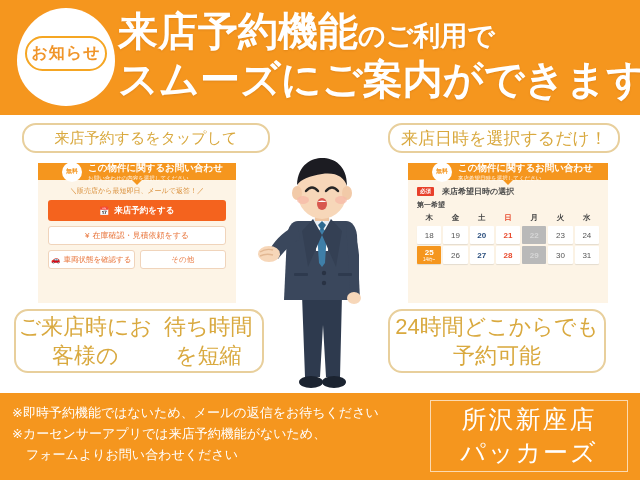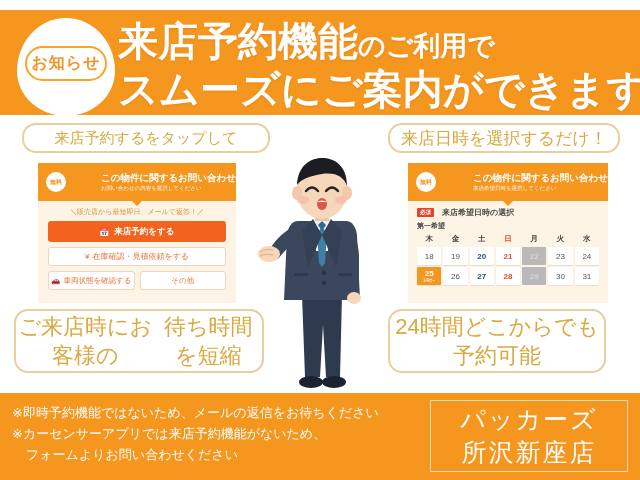--- a/index.html
+++ b/index.html
@@ -14,21 +14,21 @@
     position: relative;
     width: 640px;
     height: 480px;
     overflow: hidden;
     background: #ffffff;
   }
 
   
   .header-band {
     position: absolute;
-    left: 0; top: 10px;
+    left: 0; top: 0;
     width: 640px; height: 115px;
     background: #f5961e;
   }
   .notice-ellipse {
     position: absolute;
     left: 17px; top: 8px;
     width: 98px; height: 98px;
     background: #ffffff;
     border-radius: 50% 50% 50% 50% / 54% 54% 46% 46%;
   }
@@ -123,27 +123,26 @@
   .mock-left {
     left: 38px; top: 48px;
     width: 198px; height: 140px;
   }
   .mock-right {
     left: 408px; top: 48px;
     width: 200px; height: 140px;
   }
   .mock-header {
     position: relative;
-    height: 38px;
+    height: 17px;
     background: #f5961e;
     display: flex;
     align-items: center;
-    padding-left: 8px;
-    box-sizing: border-box;
-    justify-content: space-between;
+    padding-left: 24px;
+    box-sizing: border-box;
   }
   .mock-header::after {
     content: "";
     position: absolute;
     left: 50%;
     bottom: -5px;
     margin-left: -5px;
     width: 0; height: 0;
     border-left: 5px solid transparent;
     border-right: 5px solid transparent;
@@ -511,18 +510,18 @@
     </div>
   </div>
 
   <div class="footer-band">
     <div class="disclaimer">
       <span>※即時予約機能ではないため、メールの返信をお待ちください</span><br>
       <span>※カーセンサーアプリでは来店予約機能がないため、</span><br>
       <span class="indent">フォームよりお問い合わせください</span>
     </div>
     <div class="store-box">
+      <span>所沢新座店</span>
       <span>パッカーズ</span>
-      <span>所沢新座店</span>
     </div>
   </div>
 
 </div>
 
 </body></html>

